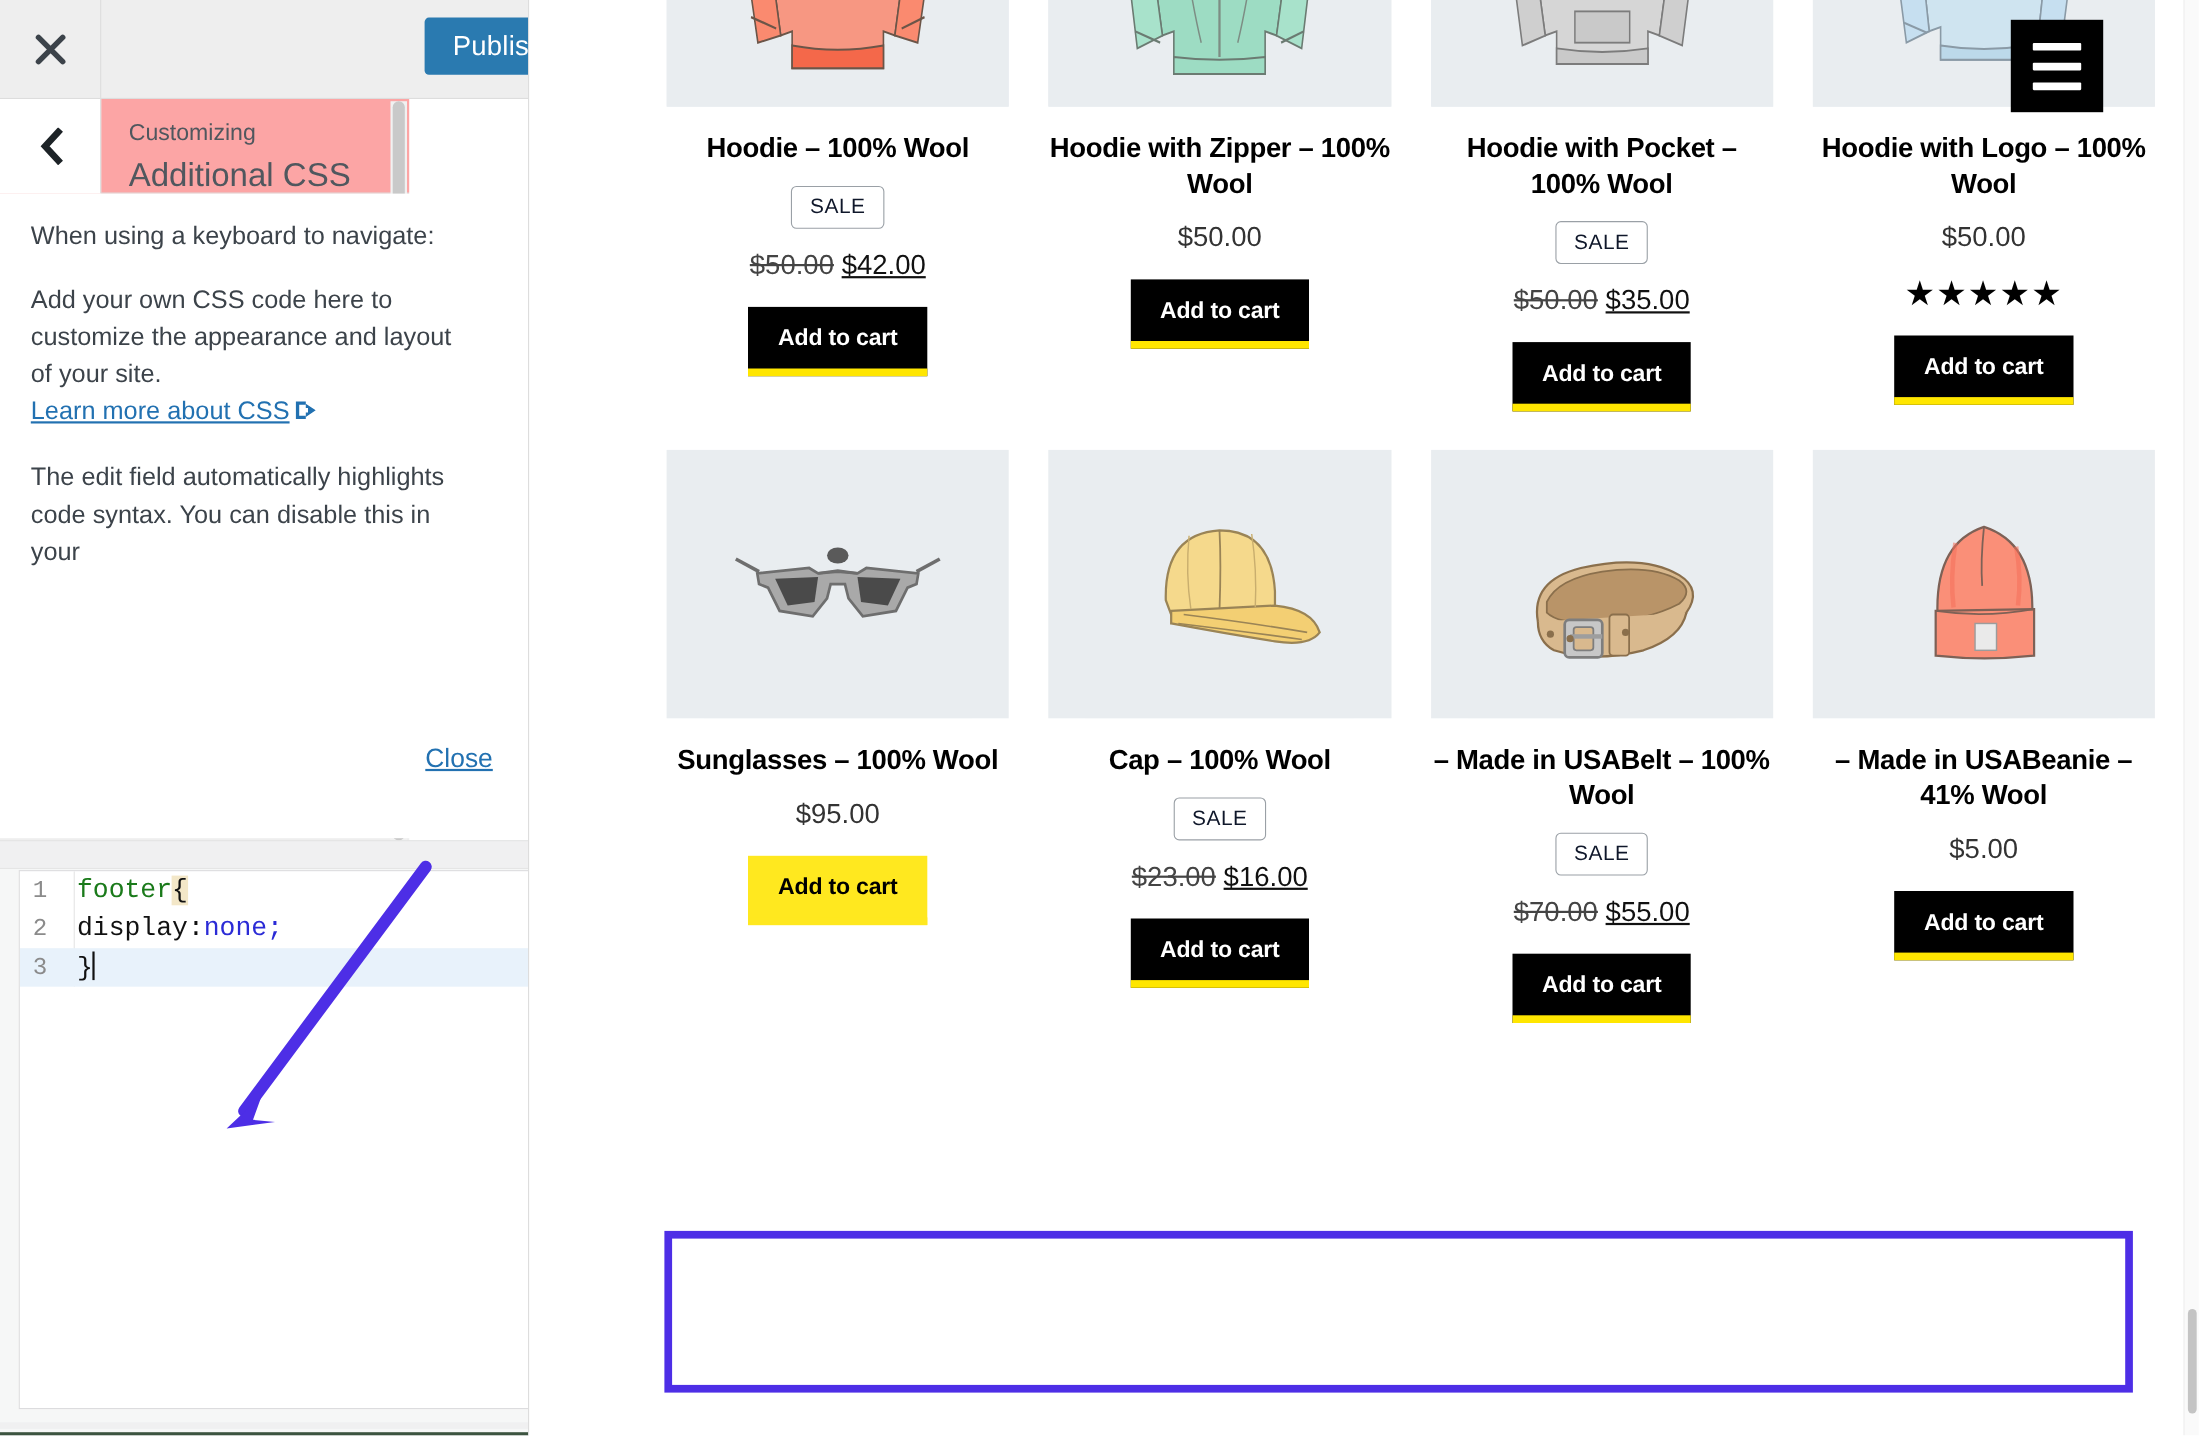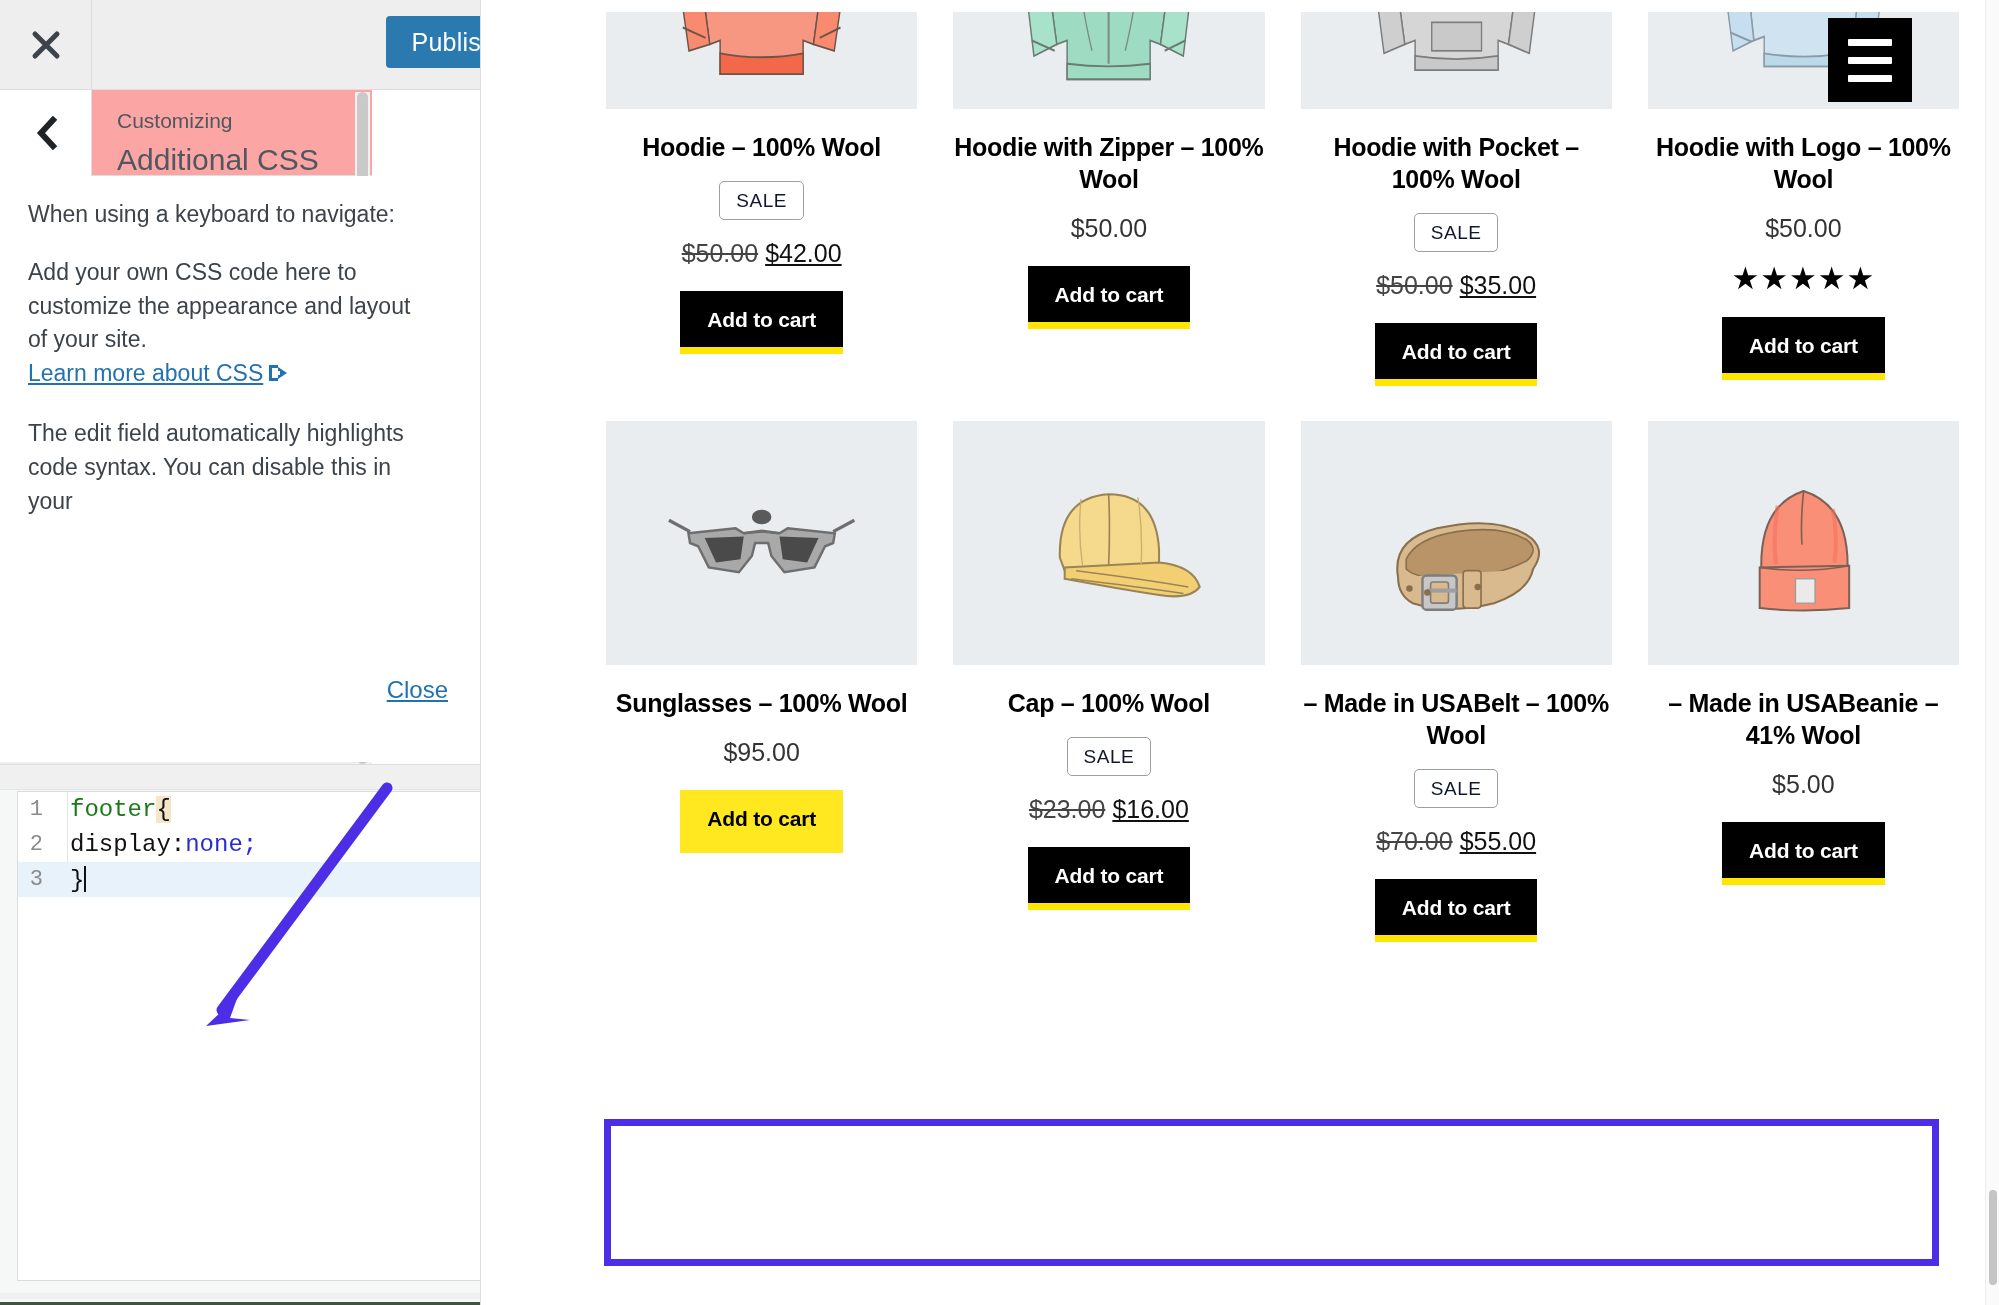--- a/index.html
+++ b/index.html
@@ -230,21 +230,21 @@
     background:#fafafa; border-left:1px solid #eee;
   }
   .prev-scroll-thumb {
     position:absolute; left:3px; top:1190px; width:8px; height:95px;
     background:#c4c4c4; border-radius:5px;
   }
 
   .grid {
     position:absolute; left:0; top:0;
     width:1405px;
-    padding:12px 8px;
+    padding:0 8px;
   }
   .prow { display:flex; }
   .pcard {
     width:350px;
     padding:0 18px;
     text-align:center;
     display:flex; flex-direction:column; align-items:center;
   }
   .pimg {
     width:100%; height:auto;

